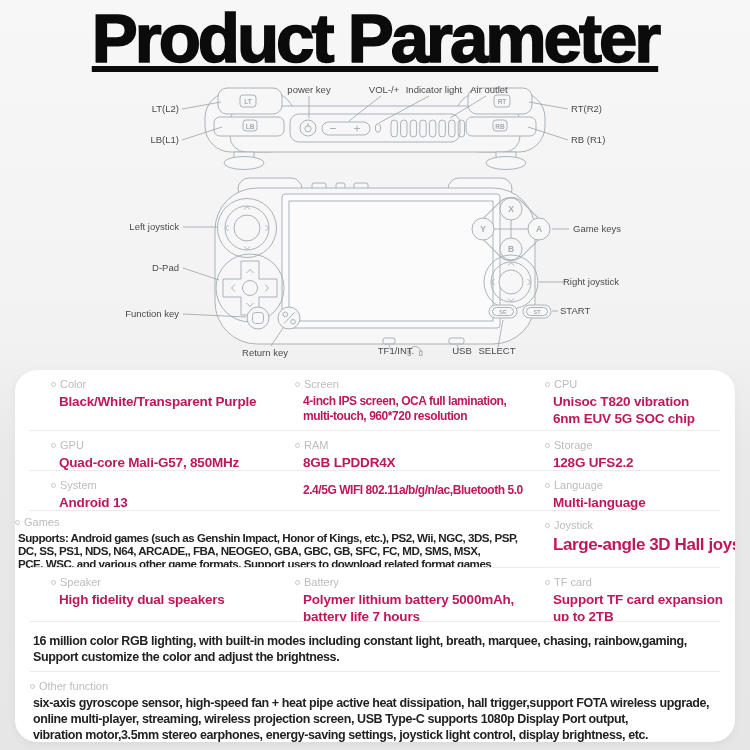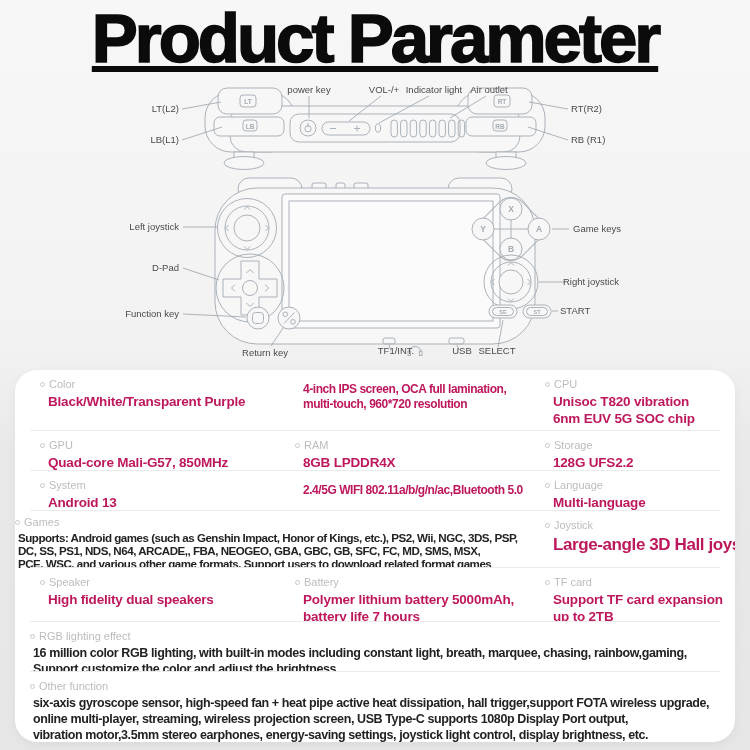--- a/index.html
+++ b/index.html
@@ -30,21 +30,21 @@
     position:absolute;left:15px;top:370px;width:720px;height:372px;
     background:#ffffff;border-radius:22px;box-sizing:border-box;
     box-shadow:0 3px 10px rgba(0,0,0,.05);overflow:hidden;
   }
   .row{display:grid;grid-template-columns:280px 250px 190px;position:relative;box-sizing:border-box;overflow:hidden}
   .row.div::after{content:"";position:absolute;left:15px;right:15px;bottom:0;border-top:1px solid #ebebeb}
   .row-games{grid-template-columns:530px 190px}
   .row-full{display:block}
   .h61{height:61px}.h40{height:40px}.h57{height:57px}.h54{height:54px}.h50{height:50px}.h70{height:70px}
   .cell{padding:8px 10px 0 0;box-sizing:border-box;overflow:hidden}
-  .cell.c1{padding-left:25px}
+  .cell.c1{padding-left:36px}
   .cell.cw{padding-top:5px}
   .row-full .cell{padding-left:15px}
   .spec-label{display:flex;align-items:center;gap:4px;font-size:11px;color:#bcbcbc;line-height:1.1;white-space:nowrap}
   .dot{width:5px;height:5px;border:1px solid #c8c8c8;border-radius:50%;flex:0 0 auto;box-sizing:border-box}
   .spec-value{
     margin:4px 0 0 8px;font-size:13.5px;font-weight:bold;color:#be185d;
     line-height:1.22;letter-spacing:-0.2px;white-space:pre-line;
   }
   .condensed{font-size:12px;letter-spacing:-0.45px}
   .tight{font-size:17px;letter-spacing:-0.4px}
@@ -236,20 +236,24 @@
 
     <div class="row h61 div">
       <div class="cell c1">
         <div class="spec-label">
             <span class="dot"></span>
             <span>Color</span>
           </div>
         <div class="spec-value">Black/White/Transparent Purple</div>
       </div>
       <div class="cell">
+        <div class="spec-label">
+            <span class="dot"></span>
+            <span>Screen</span>
+          </div>
         <div class="spec-value condensed">4-inch IPS screen, OCA full lamination,
 multi-touch, 960*720 resolution</div>
       </div>
       <div class="cell">
         <div class="spec-label">
             <span class="dot"></span>
             <span>CPU</span>
           </div>
         <div class="spec-value">Unisoc T820 vibration
 6nm EUV 5G SOC chip</div>
@@ -340,24 +344,20 @@
             <span class="dot"></span>
             <span>TF card</span>
           </div>
         <div class="spec-value">Support TF card expansion
 up to 2TB</div>
       </div>
     </div>
 
     <div class="row row-full h50 div">
       <div class="cell">
-        <div class="spec-label">
-            <span class="dot"></span>
-            <span>RGB lighting effect</span>
-          </div>
         <div class="para">16 million color RGB lighting, with built-in modes including constant light, breath, marquee, chasing, rainbow,gaming,
 Support customize the color and adjust the brightness.</div>
       </div>
     </div>
 
     <div class="row row-full h70">
       <div class="cell">
         <div class="spec-label">
             <span class="dot"></span>
             <span>Other function</span>

